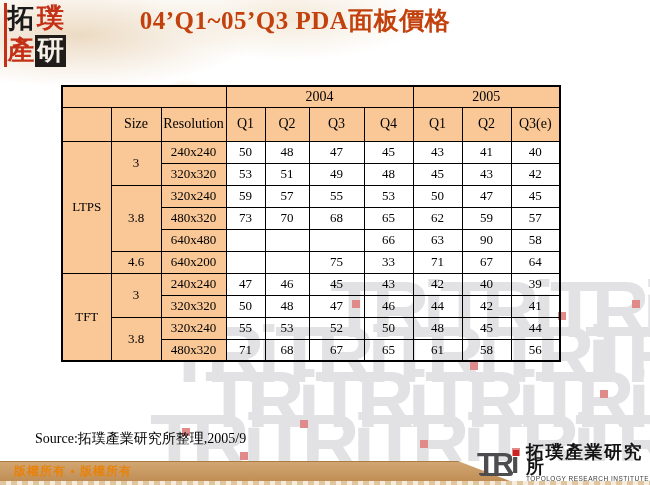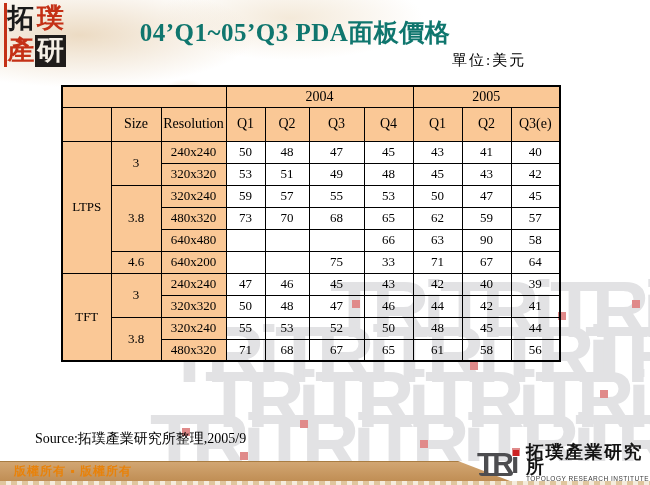--- a/index.html
+++ b/index.html
@@ -29,22 +29,22 @@
   .seal { position:absolute; left:4px; top:3px; width:62px; height:64px;
     display:grid; grid-template-columns:1fr 1fr; grid-template-rows:1fr 1fr; }
   .seal span { font-size:27px; font-weight:bold; line-height:31px; text-align:center;
     font-family:"Liberation Serif", serif; }
   .seal .s0 { color:#1a1a1a; border-left:3px solid #c43016; }
   .seal .s1 { color:#c43016; }
   .seal .s2 { color:#c43016; border-left:3px solid #c43016; }
   .seal .s3 { color:#f6f0e6; background:#1f1c1a; }
 
   .title {
-    position:absolute; left:55px; top:16px; width:480px; text-align:center;
-    font-size:25px; font-weight:bold; color:#0f766e; letter-spacing:0.5px;
+    position:absolute; left:55px; top:4px; width:480px; text-align:center;
+    font-size:25px; font-weight:bold; color:#c2410c; letter-spacing:0.5px;
   }
   .unit { position:absolute; left:452px; top:51px; font-size:15px; color:#000; letter-spacing:2px; }
 
   
   table.price { position:absolute; left:61px; top:85px; border-collapse:collapse;
     table-layout:fixed; width:498px; border:2px solid #000; }
   .price th, .price td { border:1px solid #000; text-align:center; vertical-align:middle;
     font-weight:normal; padding:0 1px; color:#000; }
   .price th { font-size:14px; }
   .price td { font-size:13px; }
@@ -116,21 +116,20 @@
     </div>
 
   <div class="seal">
     <span class="s0">拓</span>
     <span class="s1">璞</span>
     <span class="s2">產</span>
     <span class="s3">研</span>
   </div>
 
   <div class="title">04’Q1~05’Q3 PDA面板價格</div>
-  <div class="unit">單位:美元</div>
 
   <table class="price">
     <colgroup>
       <col style="width:49px">
         <col style="width:50px">
         <col style="width:65px">
       <col style="width:39px">
         <col style="width:44px">
         <col style="width:55px">
         <col style="width:49px">

